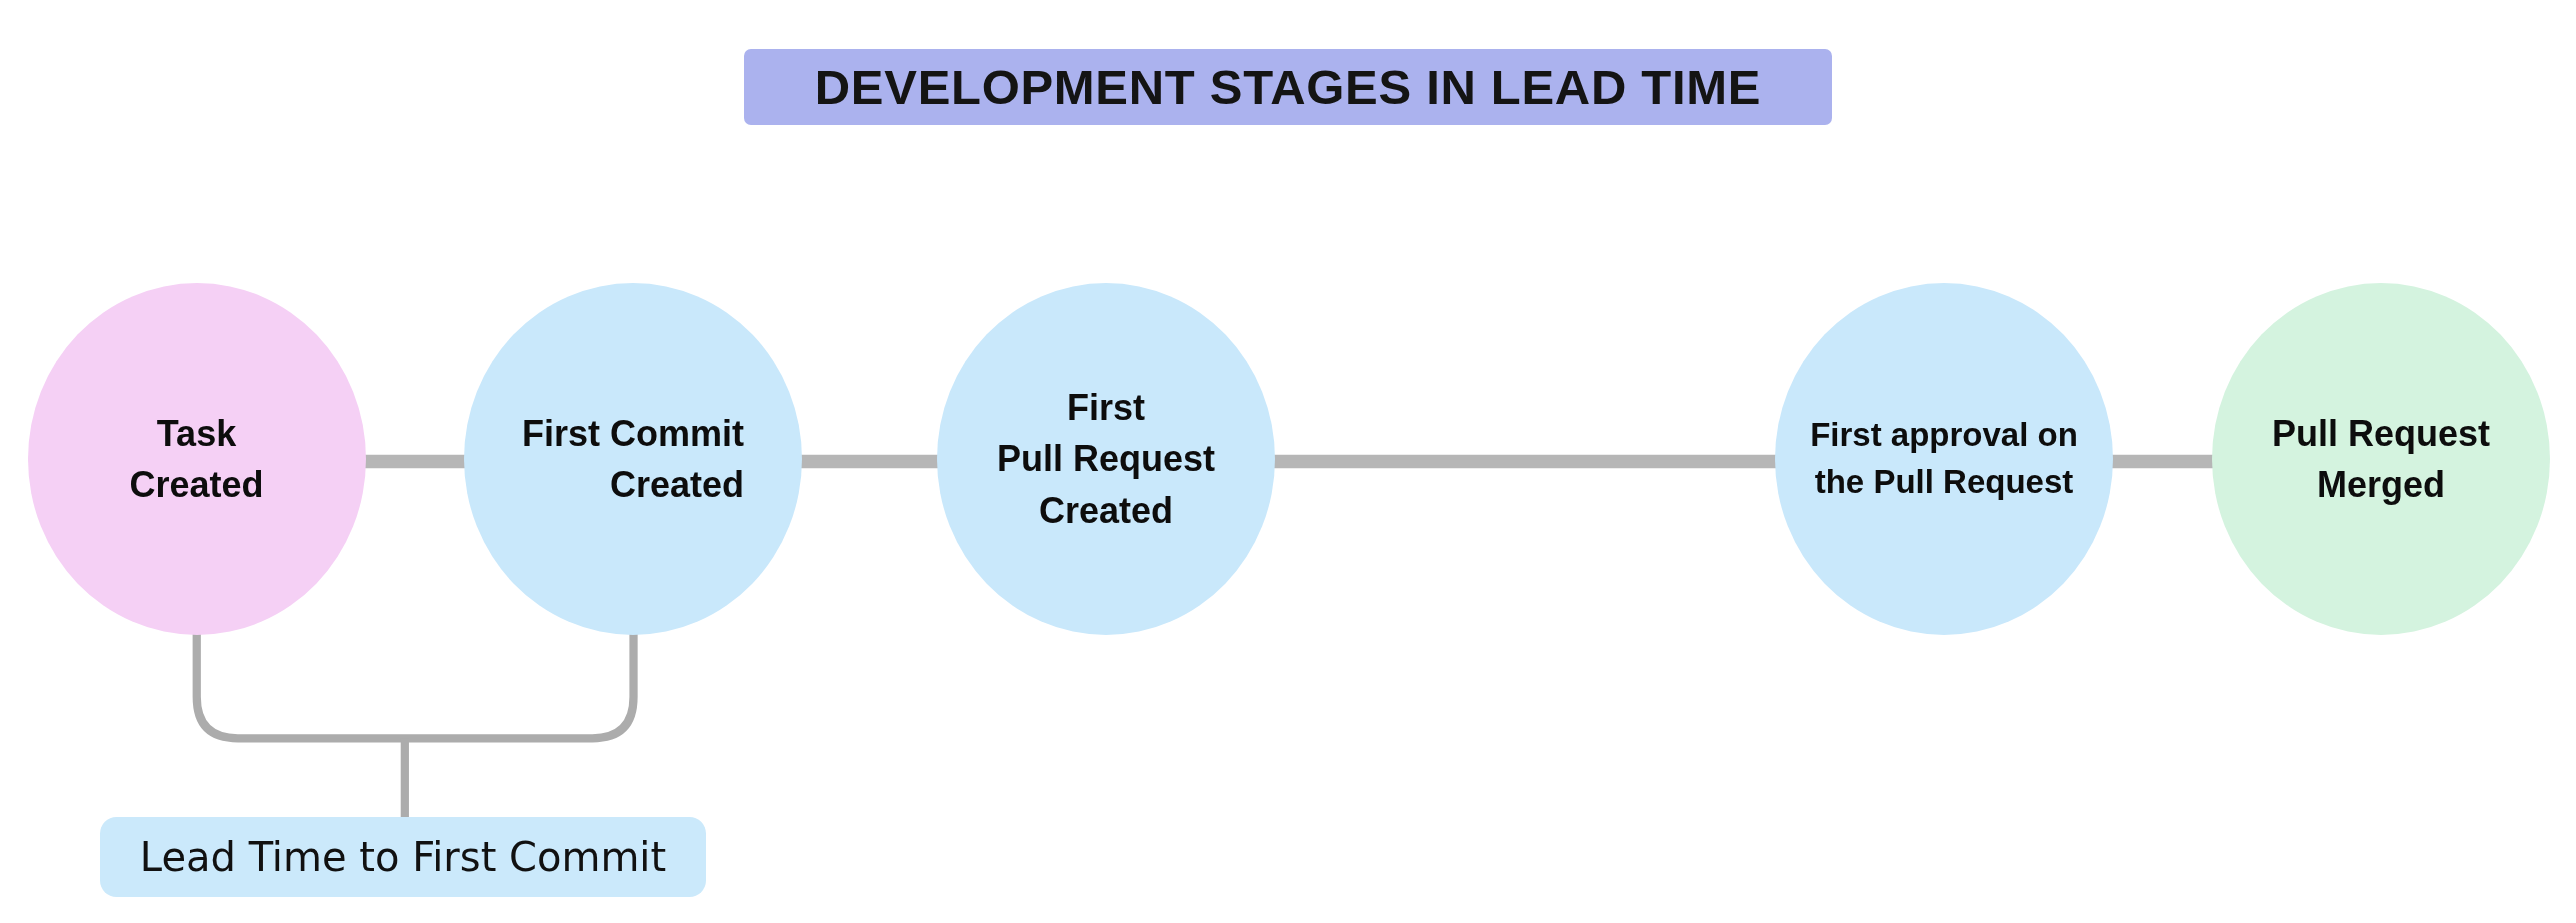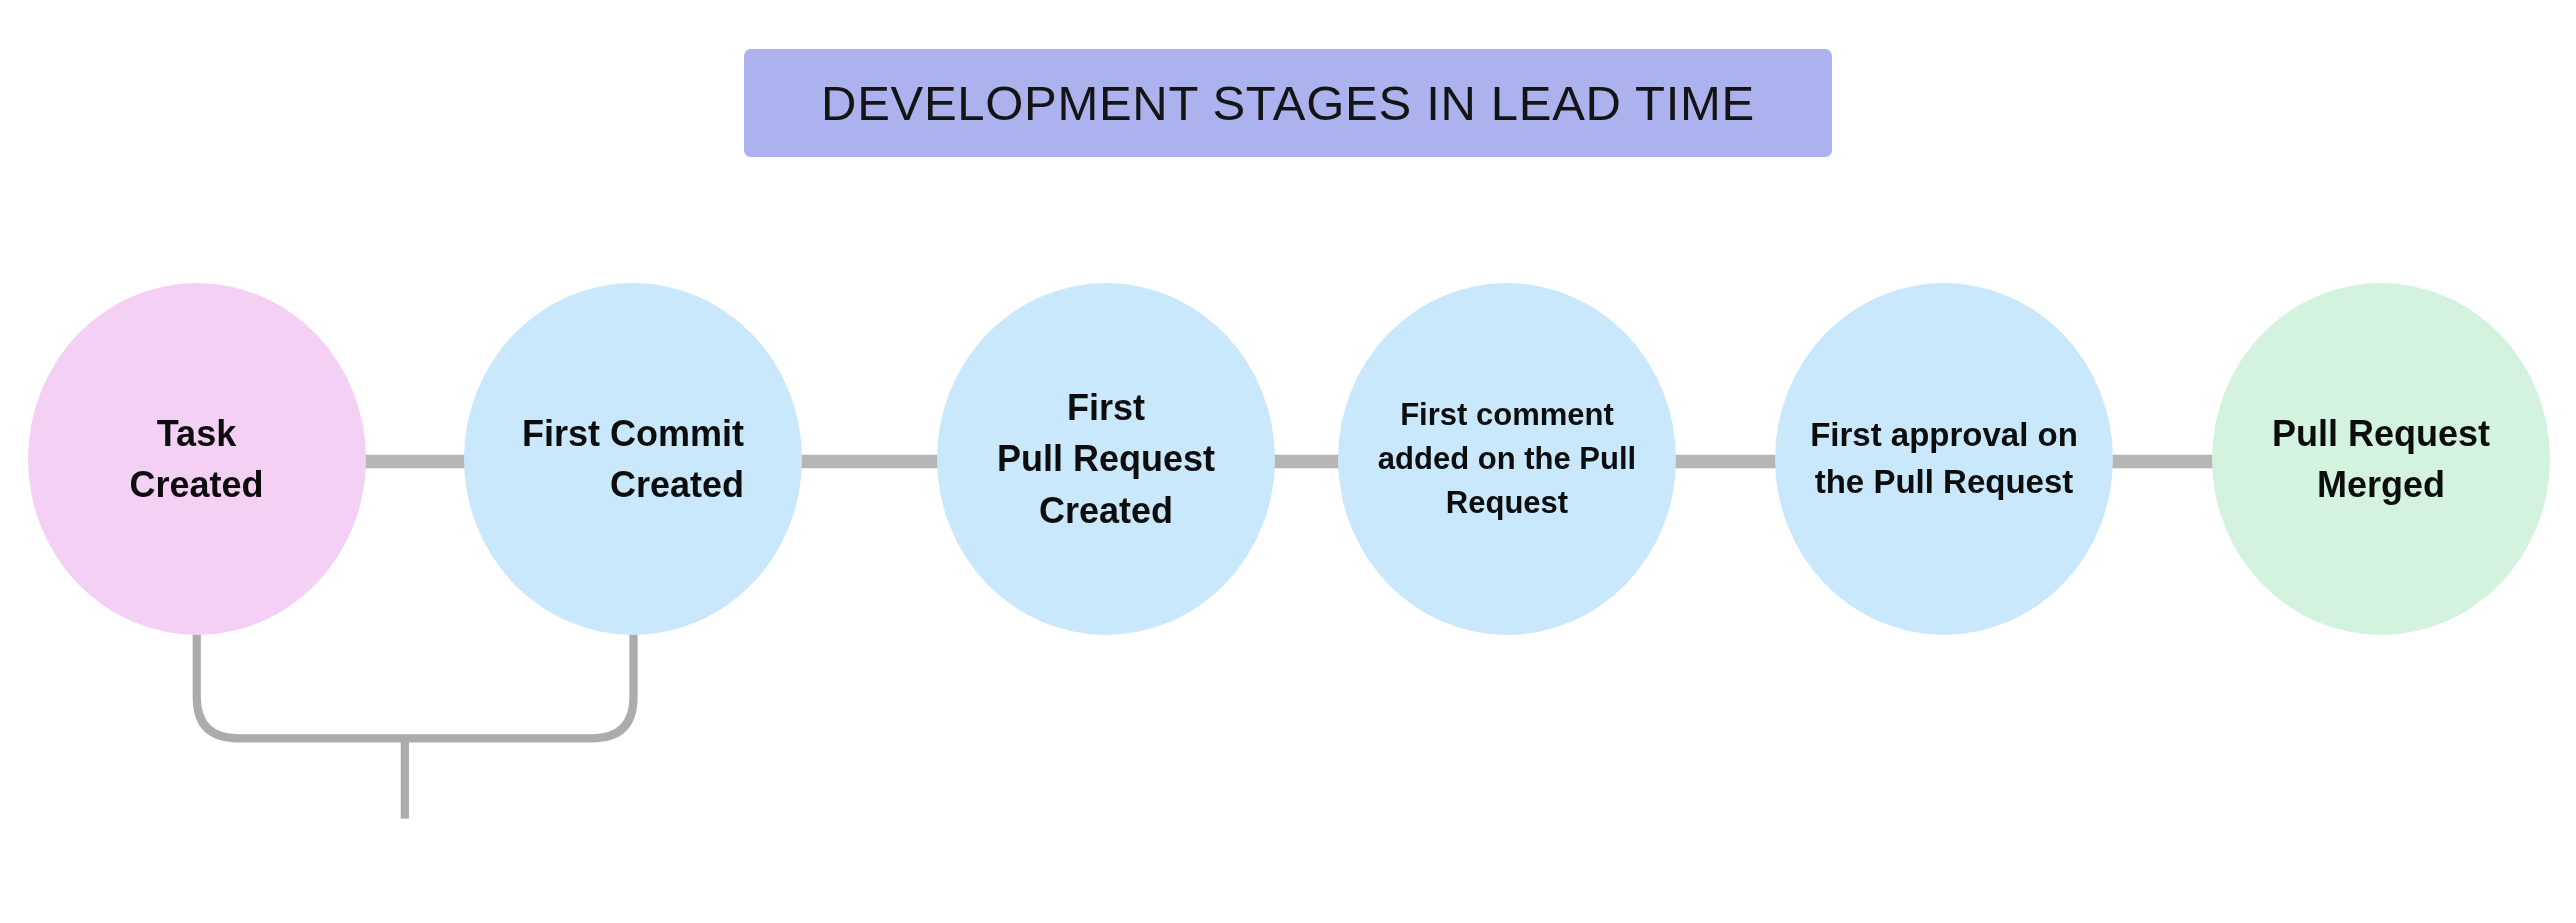--- a/index.html
+++ b/index.html
@@ -20,28 +20,28 @@
     width: 2576px;
     height: 923px;
     z-index: 1;
   }
 
   .title-banner {
     position: absolute;
     left: 744px;
     top: 49px;
     width: 1088px;
-    height: 108px;
+    height: 76px;
     border-radius: 6.9px;
     background: #abb2ee;
     display: flex;
     align-items: center;
     justify-content: center;
     font-size: 49px;
-    font-weight: 400;
+    font-weight: 700;
     letter-spacing: 0.7px;
     color: #141414;
     z-index: 3;
     white-space: nowrap;
   }
 
   .stage {
     position: absolute;
     top: 283px;
     width: 338px;
@@ -108,31 +108,29 @@
     <span class="stage-text">First Commit
 Created</span>
   </div>
 
   <div class="stage stage-3" style="background: rgb(201, 232, 251);">
     <span class="stage-text">First
 Pull Request
 Created</span>
   </div>
 
-  <div class="stage stage-4" style="background: rgb(201, 232, 251);">
-    <span class="stage-text">First comment
-added on the Pull
-Request</span>
-  </div>
 
   <div class="stage stage-5" style="background: rgb(201, 232, 251);">
     <span class="stage-text">First approval on
 the Pull Request</span>
   </div>
 
   <div class="stage stage-6" style="background: rgb(212, 243, 223);">
     <span class="stage-text">Pull Request
 Merged</span>
   </div>
 
+  <div class="lead-time-label" style="background: rgb(203, 233, 251);">
+    <span>Lead Time to First Commit</span>
+  </div>
 
 </div>
 
 
 </body></html>

